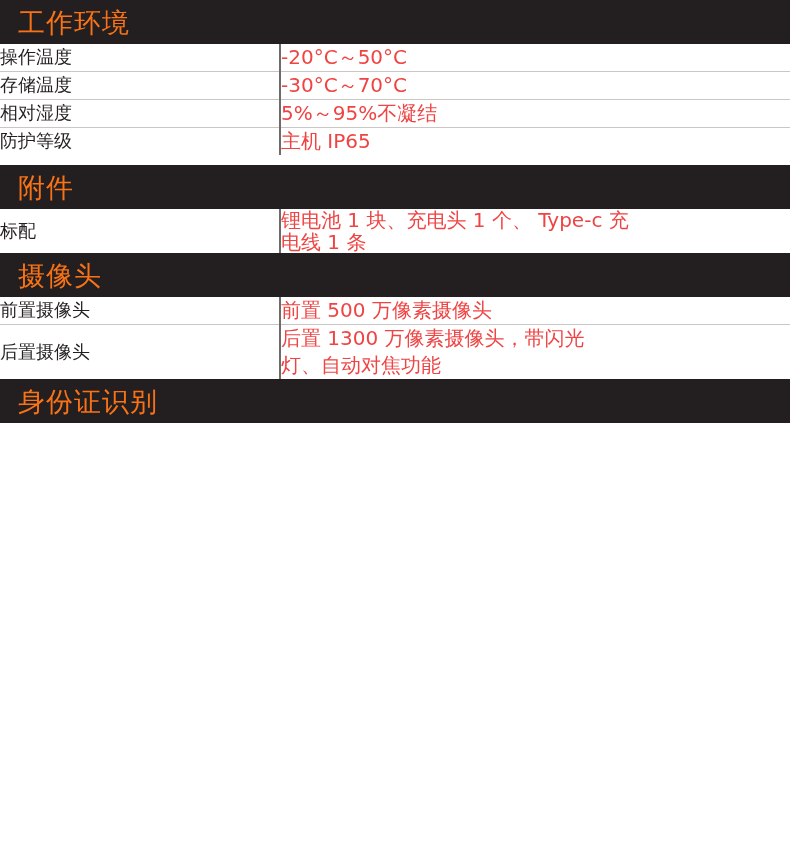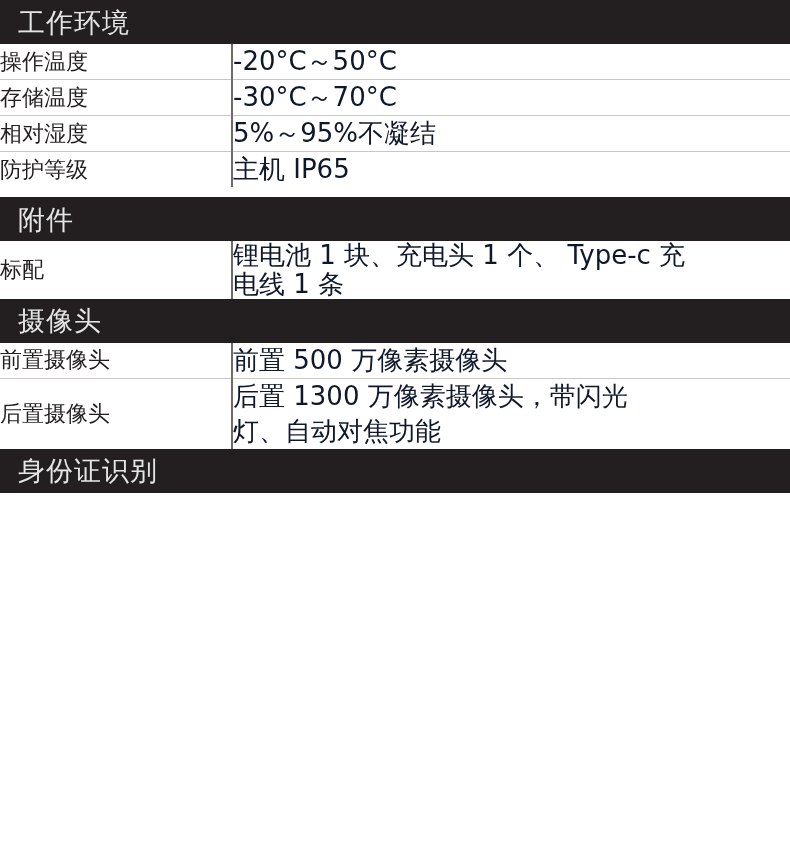--- a/index.html
+++ b/index.html
@@ -17,21 +17,21 @@
   .sheet {
     width: 790px;
     height: 860px;
     position: relative;
     background: #ffffff;
   }
 
   
   .section-header {
     background: #231f20;
-    color: #e5e5e5;
+    color: #f97316;
     height: 44px;
     display: flex;
     align-items: center;
     padding-left: 18px;
     box-sizing: border-box;
   }
   .section-header .title {
     font-size: 27px;
     line-height: 1;
     letter-spacing: 1px;
@@ -45,35 +45,35 @@
     table-layout: fixed;
   }
   .spec-table tr {
     background: #ffffff;
   }
   .spec-table td {
     vertical-align: middle;
     padding: 0;
   }
   .cell-label {
-    width: 232px;
+    width: 280px;
     box-sizing: border-box;
     padding: 10px 0 10px 18px;
-    font-size: 22px;
+    font-size: 18px;
     line-height: 1.35;
     color: #231f20;
     border-bottom: 1px solid #c9c6c4;
     position: relative;
   }
   .cell-value {
     box-sizing: border-box;
     padding: 10px 22px 10px 14px;
-    font-size: 26px;
+    font-size: 20px;
     line-height: 1.35;
-    color: #0f172a;
+    color: #ef4444;
     border-bottom: 1px solid #c9c6c4;
     border-left: 2px solid #6f6b69;
   }
   .row-last .cell-label,
   .row-last .cell-value {
     border-bottom: none;
   }
 
   
   .tight-value {

